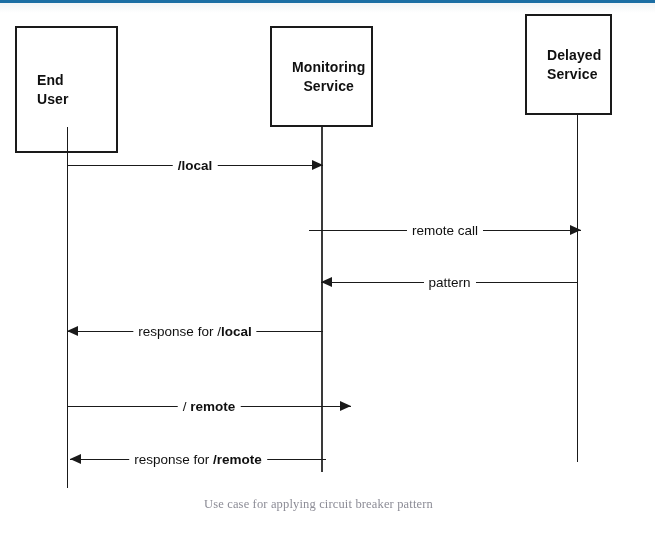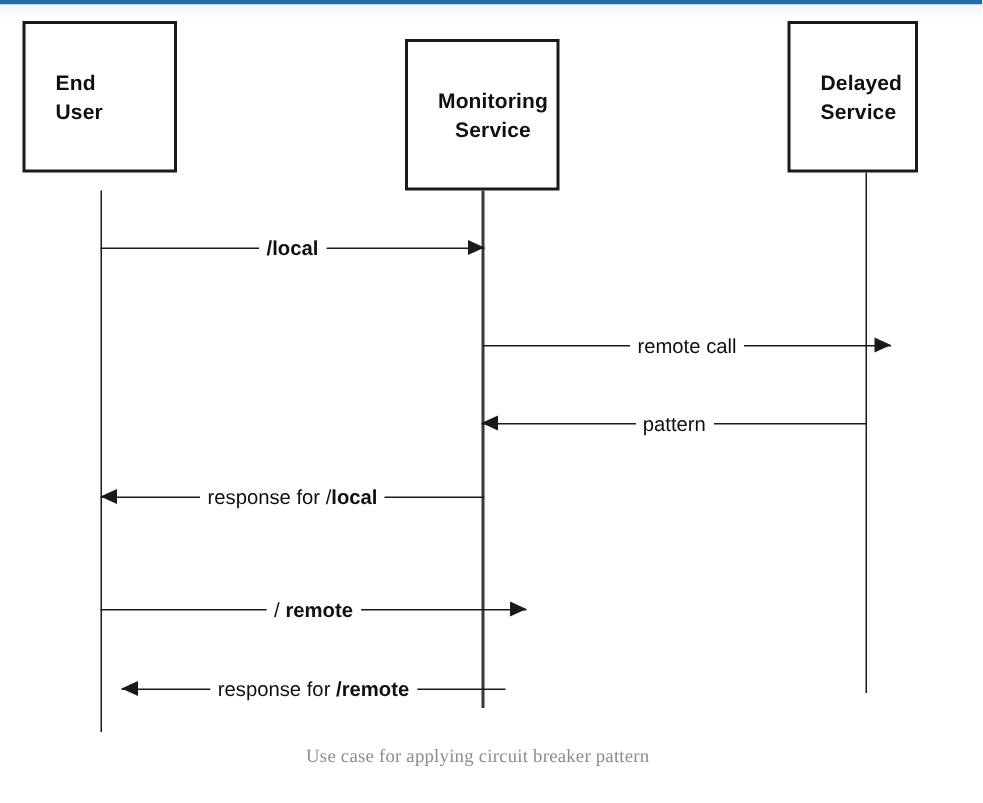--- a/index.html
+++ b/index.html
@@ -126,21 +126,21 @@
   }
 </style>
 </head>
 <body>
 
 <div id="canvas">
 
   <div id="top-bar"></div>
   <div id="top-bar-fade"></div>
 
-  <div class="participant-box" style="left:15px; top:14px; width:103px; height:101px;">
+  <div class="participant-box" style="left:15px; top:26px; width:103px; height:127px;">
     <div class="participant-label">End
 User</div>
   </div>
 
   <div class="participant-box" style="left:270px; top:26px; width:103px; height:101px;text-align:center;">
     <div class="participant-label">Monitoring
 Service</div>
   </div>
 
   <div class="participant-box" style="left:525px; top:14px; width:87px; height:101px;">
@@ -151,21 +151,21 @@
   <div class="lifeline" style="left:67px; top:127px; height:361px;"></div>
   <div class="lifeline thick" style="left:321px; top:127px; height:345px;"></div>
   <div class="lifeline" style="left:577px; top:115px; height:347px;"></div>
 
   <div class="msg" style="left:67px; top:156px; width:256px;">
     <div class="msg-line"></div>
     <div class="arrowhead right"></div>
     <div class="msg-label"><b>/local</b></div>
   </div>
 
-  <div class="msg" style="left:322px; top:221px; width:272px;">
+  <div class="msg" style="left:309px; top:221px; width:272px;">
     <div class="msg-line"></div>
     <div class="arrowhead right"></div>
     <div class="msg-label">remote call</div>
   </div>
 
   <div class="msg" style="left:321px; top:273px; width:257px;">
     <div class="msg-line"></div>
     <div class="arrowhead left"></div>
     <div class="msg-label">pattern</div>
   </div>
@@ -175,21 +175,21 @@
     <div class="arrowhead left"></div>
     <div class="msg-label">response for /<b>local</b></div>
   </div>
 
   <div class="msg" style="left:67px; top:397px; width:284px;">
     <div class="msg-line"></div>
     <div class="arrowhead right"></div>
     <div class="msg-label">/ <b>remote</b></div>
   </div>
 
-  <div class="msg" style="left:81px; top:450px; width:256px;">
+  <div class="msg" style="left:70px; top:450px; width:256px;">
     <div class="msg-line"></div>
     <div class="arrowhead left"></div>
     <div class="msg-label">response for <b>/remote</b></div>
   </div>
 
   <div id="caption" style="left:0; top:497px; width:637px;">Use case for applying circuit breaker pattern</div>
 
 </div>
 
 </body></html>

